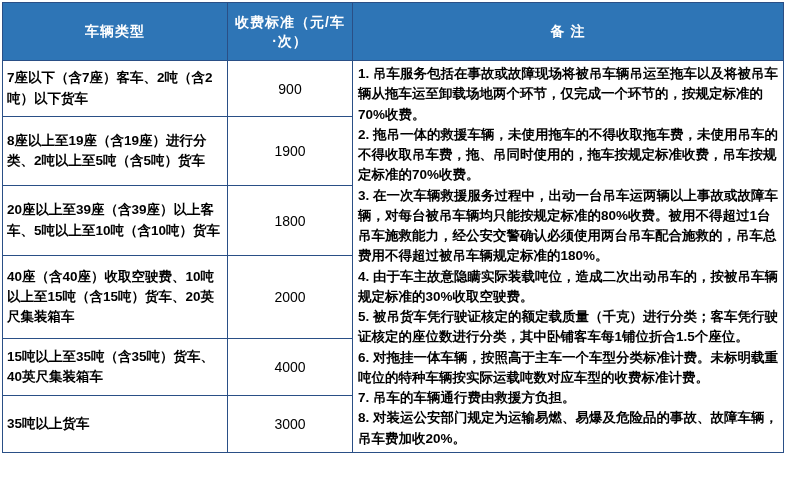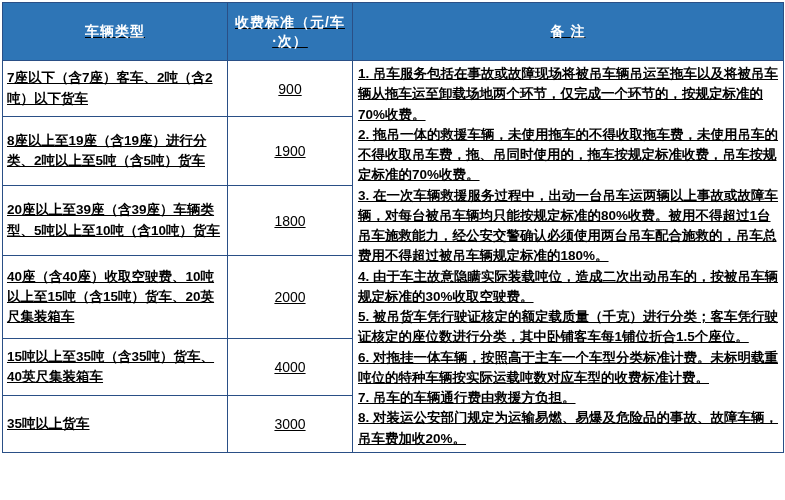--- a/index.html
+++ b/index.html
@@ -17,21 +17,20 @@
     position: relative;
     width: 785px;
     height: 500px;
     box-sizing: border-box;
   }
   table.fee-table {
     border-collapse: collapse;
     width: 781px;
     margin: 2px 0 0 2px;
     table-layout: fixed;
-    text-decoration: underline;
   }
   table.fee-table th,
   table.fee-table td {
     border: 1px solid #2a4f86;
     vertical-align: middle;
     box-sizing: border-box;
   }
   thead th {
     background: #2e75b6;
     color: #ffffff;
@@ -119,21 +118,21 @@
             <li>7. 吊车的车辆通行费由救援方负担。</li>
             <li>8. 对装运公安部门规定为运输易燃、易爆及危险品的事故、故障车辆，吊车费加收20%。</li>
           </ul>
         </td>
       </tr>
       <tr class="r1">
         <td class="cell-type">8座以上至19座（含19座）进行分类、2吨以上至5吨（含5吨）货车</td>
         <td class="cell-fee">1900</td>
       </tr>
       <tr class="r2">
-        <td class="cell-type">20座以上至39座（含39座）车辆类型、5吨以上至10吨（含10吨）货车</td>
+        <td class="cell-type">20座以上至39座（含39座）以上客车、5吨以上至10吨（含10吨）货车</td>
         <td class="cell-fee">1800</td>
       </tr>
       <tr class="r3">
         <td class="cell-type">40座（含40座）收取空驶费、10吨以上至15吨（含15吨）货车、20英尺集装箱车</td>
         <td class="cell-fee">2000</td>
       </tr>
       <tr class="r4">
         <td class="cell-type">15吨以上至35吨（含35吨）货车、40英尺集装箱车</td>
         <td class="cell-fee">4000</td>
       </tr>

